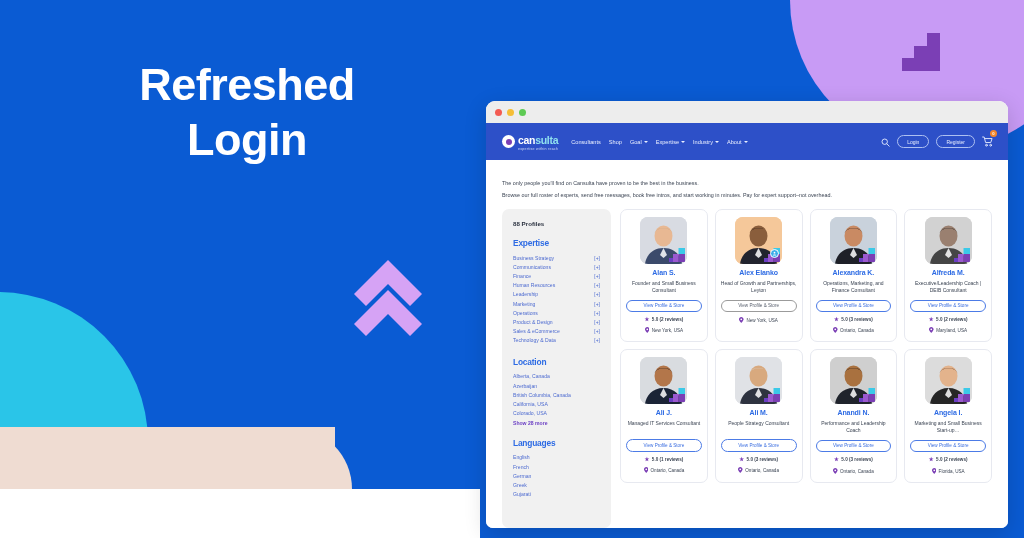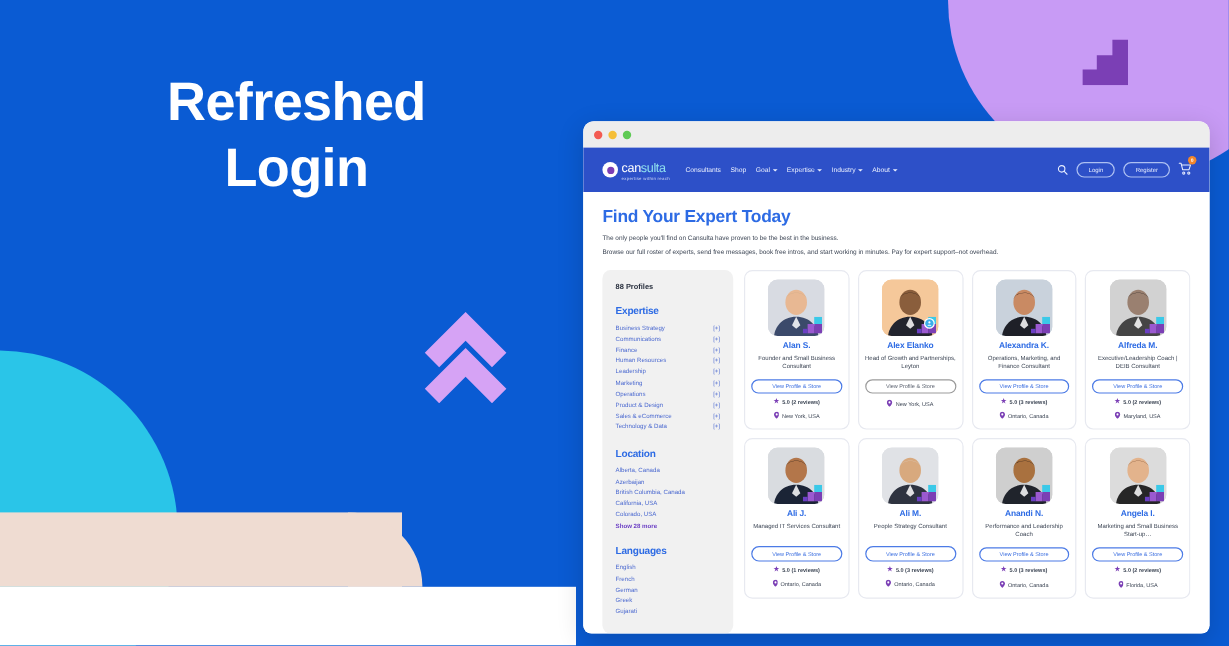--- a/index.html
+++ b/index.html
@@ -110,21 +110,21 @@
     background: #FFFFFF;
     display: flex; align-items: center; justify-content: center;
     flex: 0 0 auto;
   }
   .logo-mark .inner {
     width: 6px; height: 6px; border-radius: 50%;
     background: #7B3FB5;
   }
   .logo-text { line-height: 1; }
   .logo-name {
-    font-size: 10.5px; font-weight: normal; letter-spacing: -0.3px; text-align: right;
+    font-size: 10.5px; font-weight: bold; letter-spacing: -0.3px; text-align: right;
   }
   .logo-name .c1 { color: #FFFFFF; }
   .logo-name .c2 { color: #8FE0EE; }
   .logo-tag {
     font-size: 3.6px; color: #CFD8F5; letter-spacing: 0.25px;
     margin-top: 1px;
   }
   .nav-links {
     display: flex; align-items: center; gap: 8px;
     margin-left: 13px;
@@ -393,21 +393,20 @@
           <path d="M1 1.5h2.6l2.4 9.2h8.6l2.2-6.6H5"></path>
           <circle cx="7.4" cy="15.2" r="1.5"></circle>
             <circle cx="14.4" cy="15.2" r="1.5"></circle>
         </svg>
         <span class="cart-badge">0</span>
       </span>
     </div>
   </div>
 
   <div class="page">
-    <div class="page-title">Find Your Expert Today</div>
     <div class="page-sub">The only people you'll find on Cansulta have proven to be the best in the business.</div>
     <div class="page-sub second">Browse our full roster of experts, send free messages, book free intros, and start working in minutes. Pay for expert support–not overhead.</div>
 
     <div class="content-row">
 
       <aside class="sidebar">
         <div class="profiles-count">88 Profiles</div>
 
         <div class="filter-head">Expertise</div>
         <div id="expertise-list">

